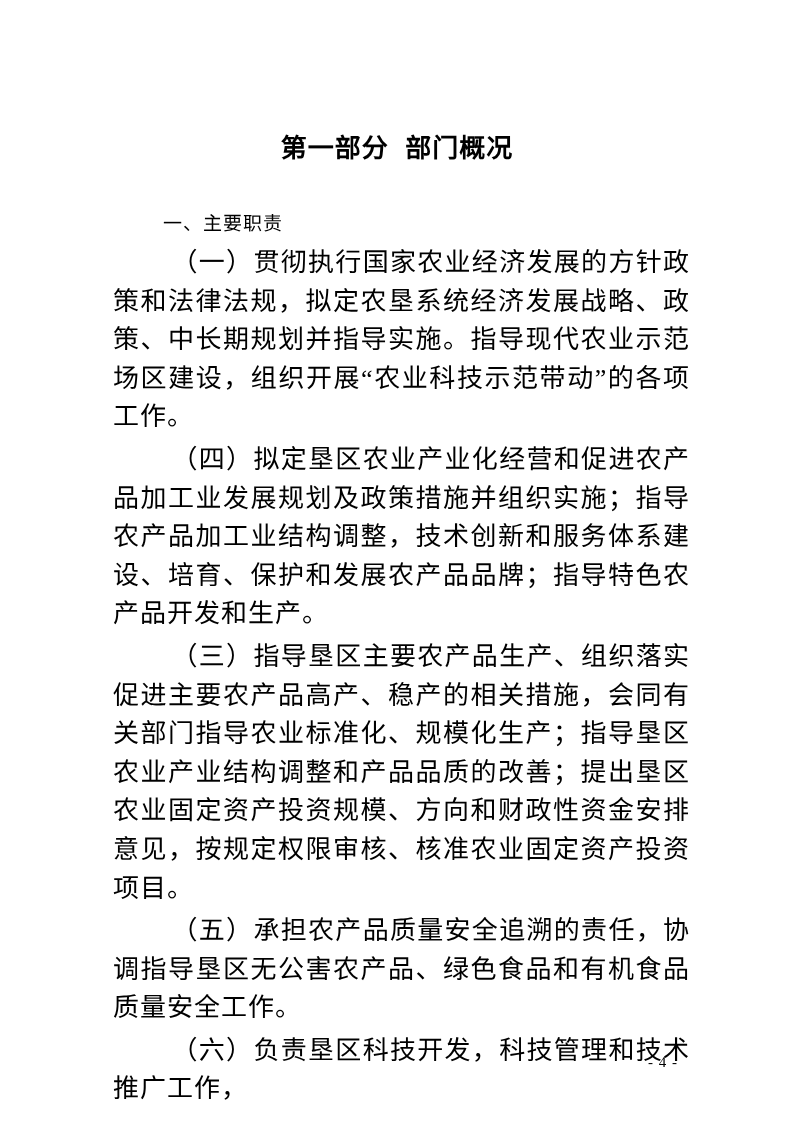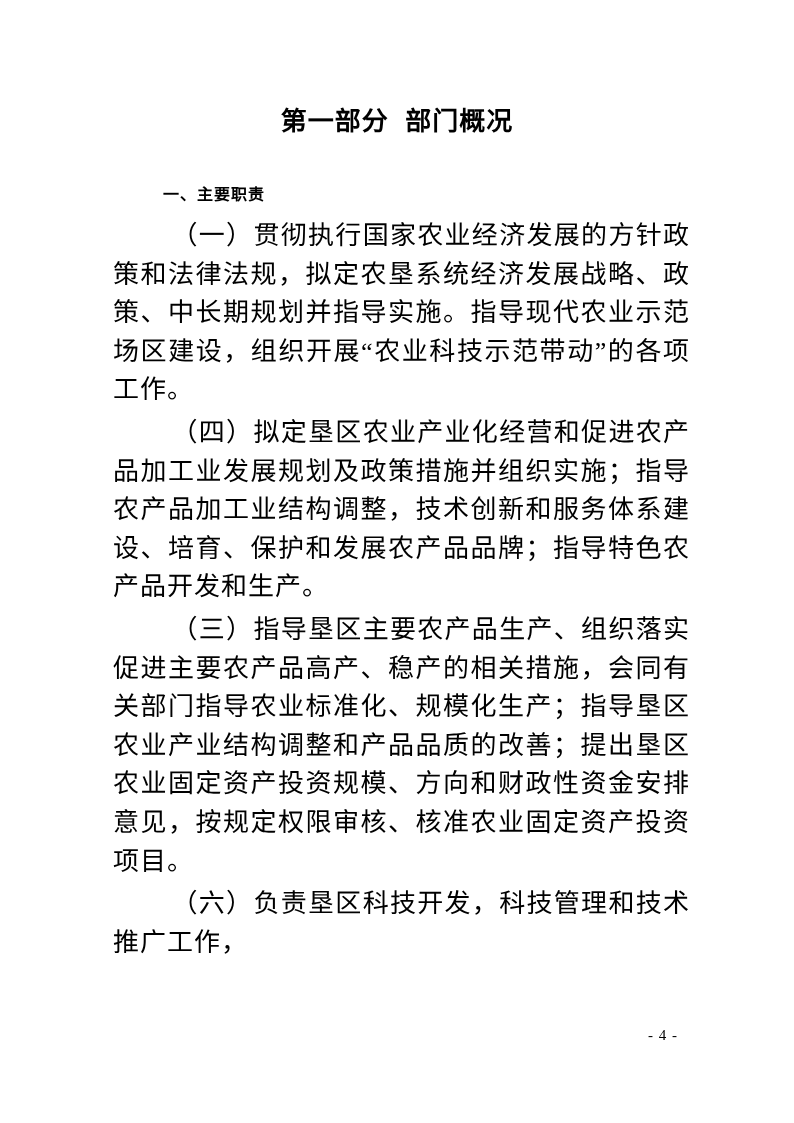--- a/index.html
+++ b/index.html
@@ -9,41 +9,42 @@
     height: 1123px;
     position: relative;
     font-family: "Liberation Serif", "DejaVu Serif", serif;
     color: #000000;
     overflow: hidden;
   }
   .page {
     position: absolute;
     inset: 0;
     background: #ffffff;
+    margin-top: 27px;
   }
   .doc-title {
     position: absolute;
     top: 100px;
     left: 0;
     right: 0;
     text-align: center;
     font-family: "Liberation Sans", "DejaVu Sans", sans-serif;
     font-weight: 700;
     font-size: 26px;
     letter-spacing: 1px;
     color: #000000;
     white-space: pre;
   }
   .section-heading {
     position: absolute;
     top: 181px;
     left: 163px;
     font-family: "Liberation Sans", "DejaVu Sans", sans-serif;
-    font-weight: 700;
-    font-size: 16px;
+    font-weight: 400;
+    font-size: 19px;
     letter-spacing: 1px;
     color: #000000;
   }
   .body-text {
     position: absolute;
     top: 217px;
     left: 113px;
     width: 577px;
   }
   .body-text p {
@@ -71,18 +72,19 @@
 <div class="page">
 
   <div class="doc-title">第一部分  部门概况</div>
 
   <div class="section-heading">一、主要职责</div>
 
   <div class="body-text">
     <p>（一）贯彻执行国家农业经济发展的方针政策和法律法规，拟定农垦系统经济发展战略、政策、中长期规划并指导实施。指导现代农业示范场区建设，组织开展“农业科技示范带动”的各项工作。</p>
     <p>（四）拟定垦区农业产业化经营和促进农产品加工业发展规划及政策措施并组织实施；指导农产品加工业结构调整，技术创新和服务体系建设、培育、保护和发展农产品品牌；指导特色农产品开发和生产。</p>
     <p>（三）指导垦区主要农产品生产、组织落实促进主要农产品高产、稳产的相关措施，会同有关部门指导农业标准化、规模化生产；指导垦区农业产业结构调整和产品品质的改善；提出垦区农业固定资产投资规模、方向和财政性资金安排意见，按规定权限审核、核准农业固定资产投资项目。</p>
+    <p>（五）承担农产品质量安全追溯的责任，协调指导垦区无公害农产品、绿色食品和有机食品质量安全工作。</p>
     <p>（六）负责垦区科技开发，科技管理和技术推广工作，</p>
   </div>
 
   <div class="page-number">- 4 -</div>
 
 </div>
 
 </body></html>

